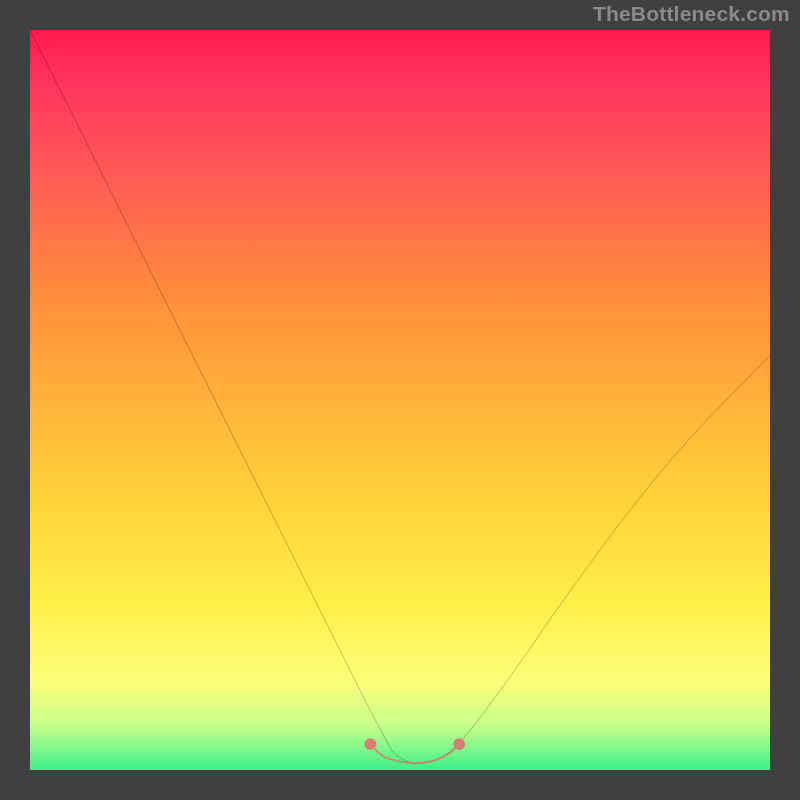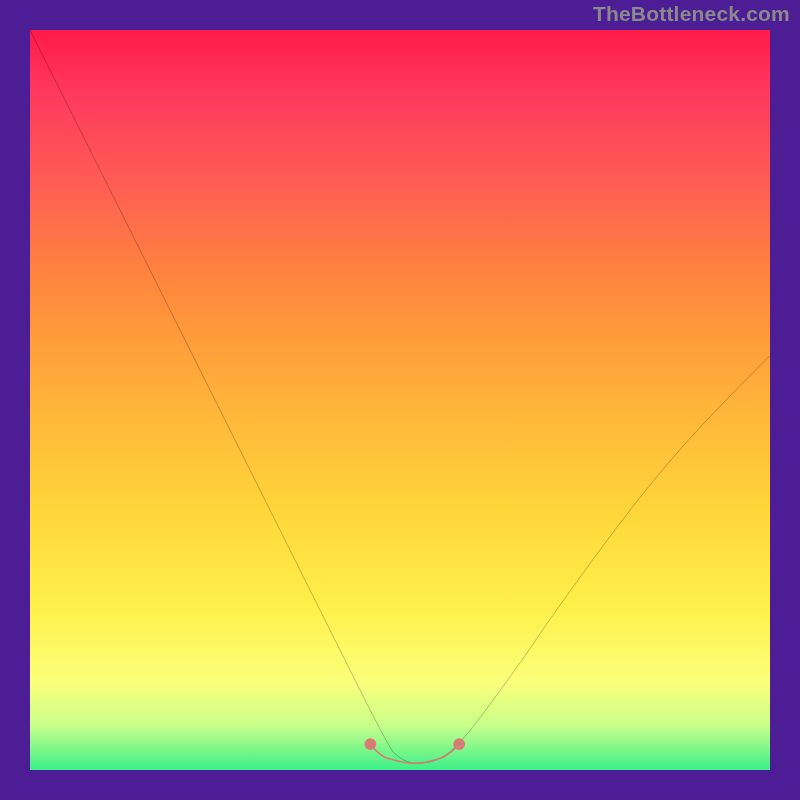--- a/index.html
+++ b/index.html
@@ -9,21 +9,21 @@
     height: 800px;
     background: #000;
     overflow: hidden;
   }
   .frame {
     position: absolute;
     left: 0;
     top: 0;
     width: 800px;
     height: 800px;
-    background: #4c1d95;
+    background: #404040;
   }
   .plot {
     position: absolute;
     left: 30px;
     top: 30px;
     width: 740px;
     height: 740px;
     overflow: hidden;
   }
   .gradient {

